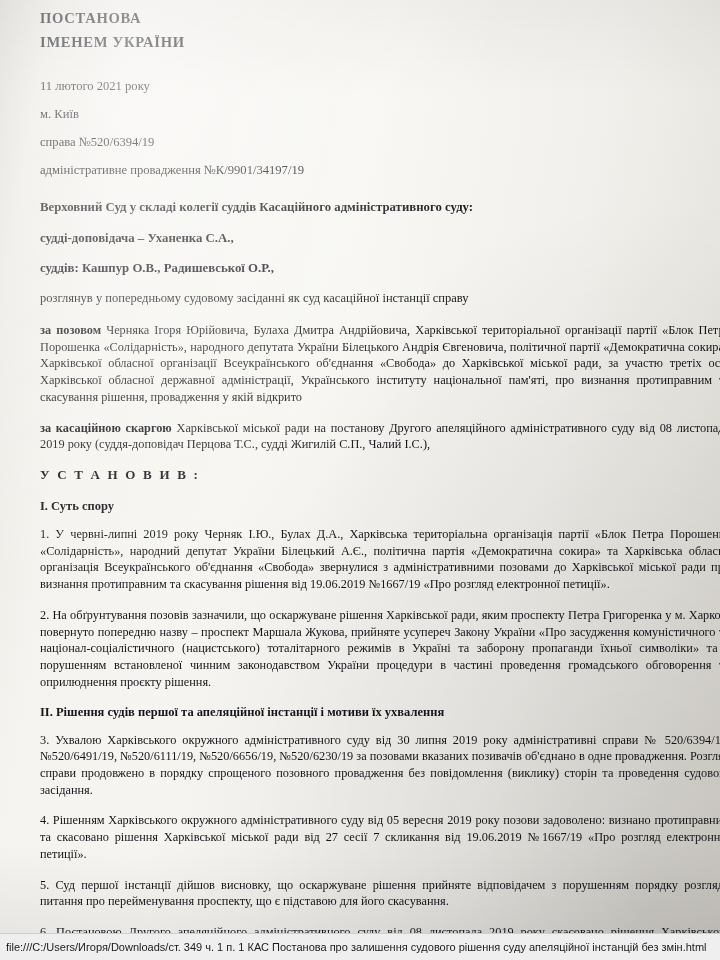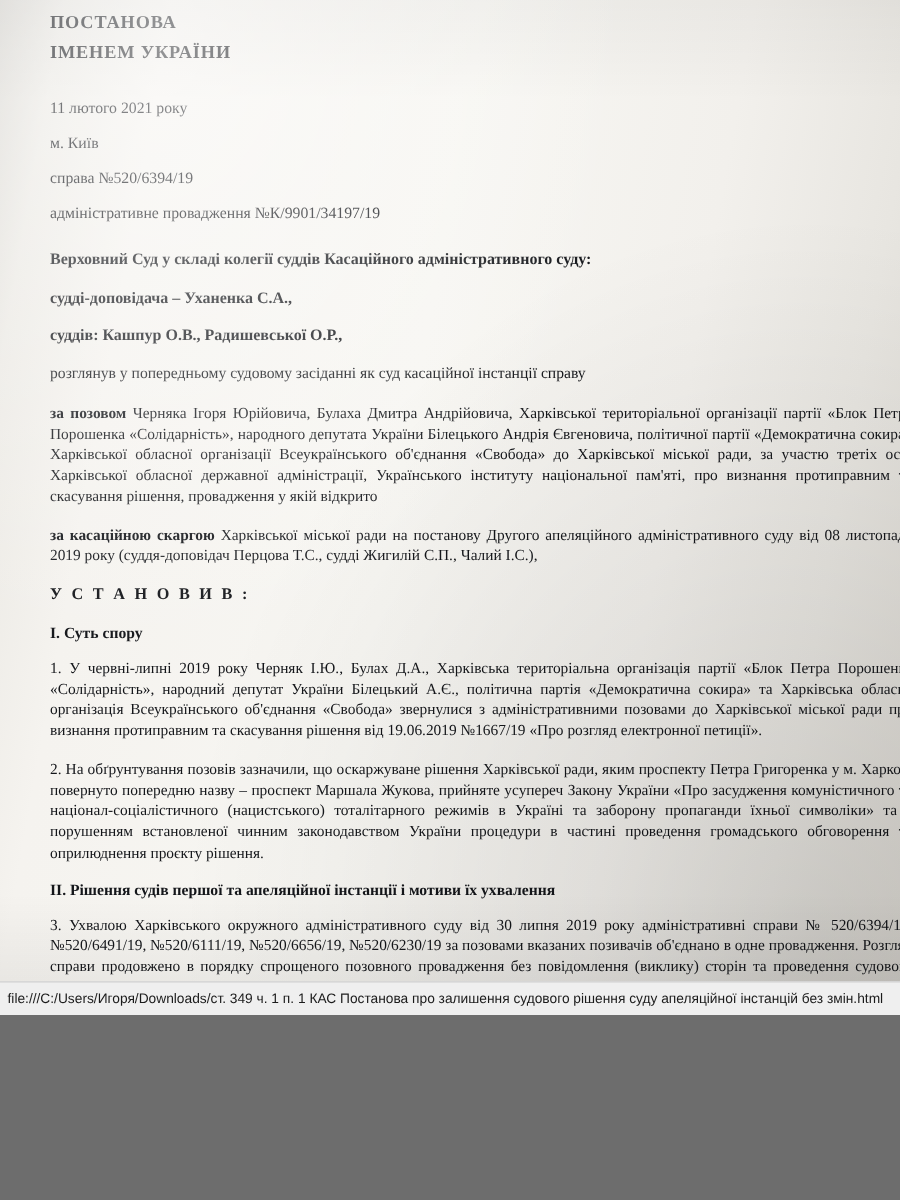--- a/index.html
+++ b/index.html
@@ -9,21 +9,21 @@
   }
   body {
     width: 720px;
     height: 960px;
     overflow: hidden;
     font-family: "Liberation Serif", serif;
   }
   .page {
     position: relative;
     width: 720px;
-    height: 812px;
+    height: 960px;
     background:
       linear-gradient(100deg, #d9d7d2 0%, #eceae5 6%, #f5f3ef 16%, #f7f6f2 45%, #f2f0ec 70%, #e8e6e1 86%, #dcd9d3 100%);
     box-sizing: border-box;
     overflow: hidden;
   }
   
   .page:before {
     content: "";
     position: absolute;
     left: 0; top: 0; right: 0; bottom: 0;

